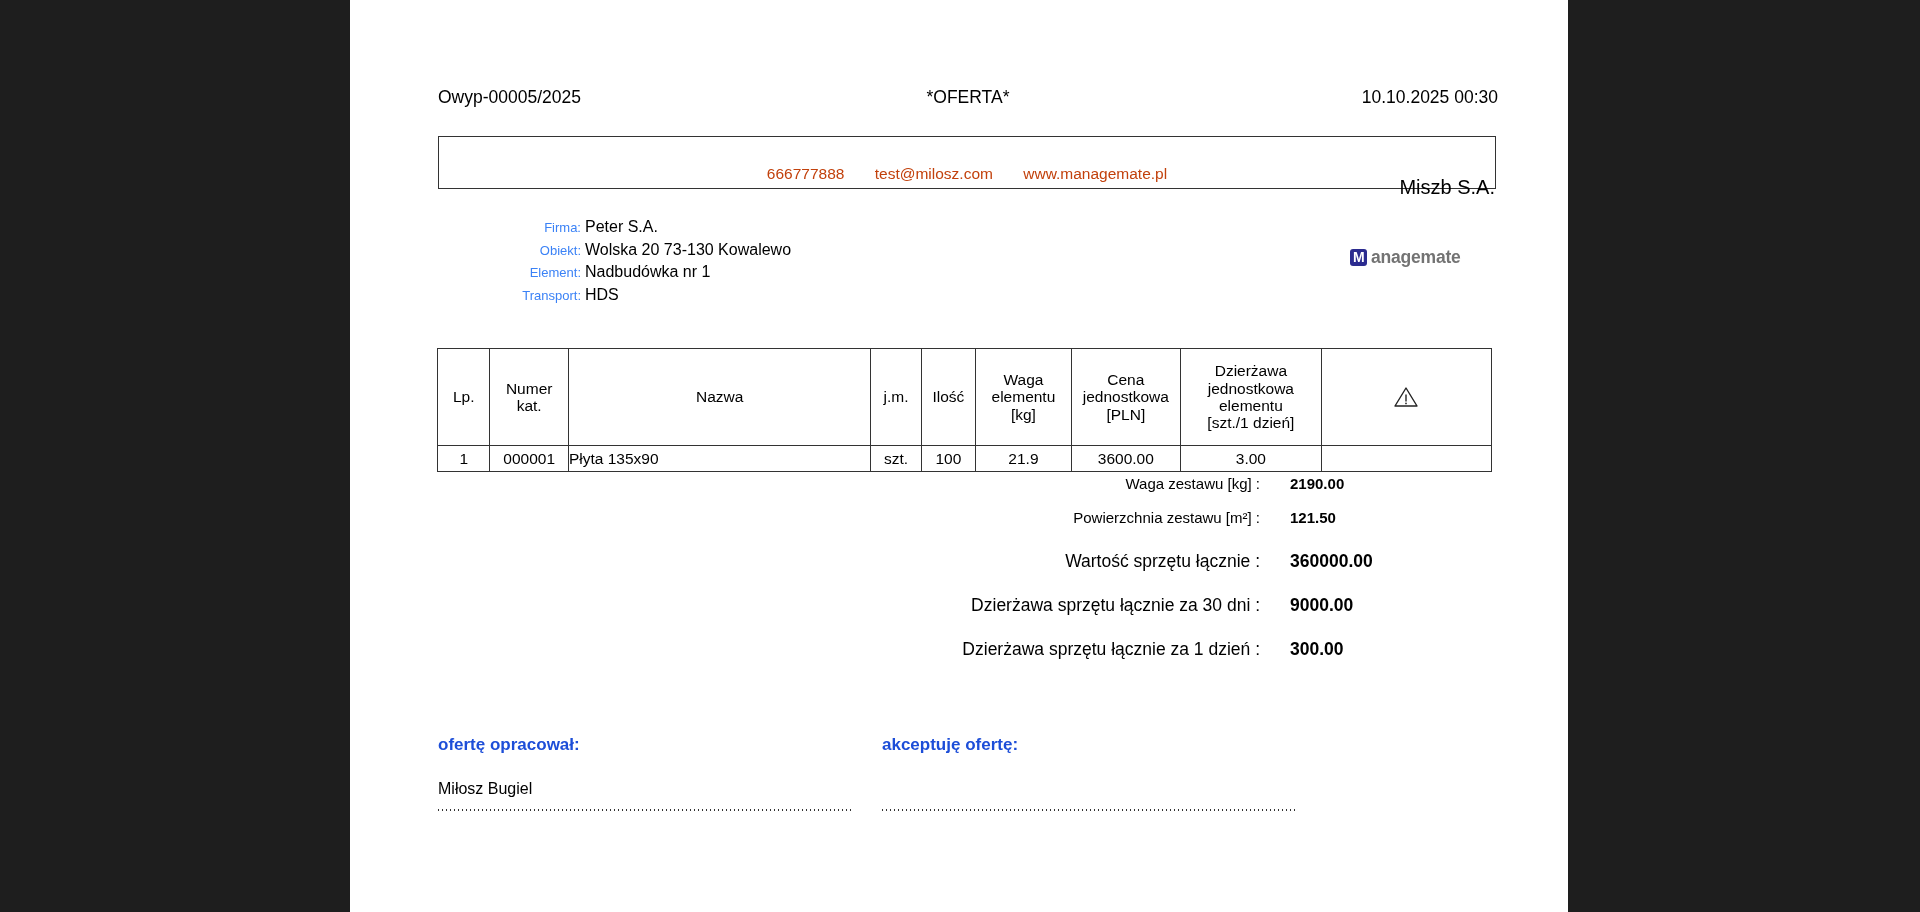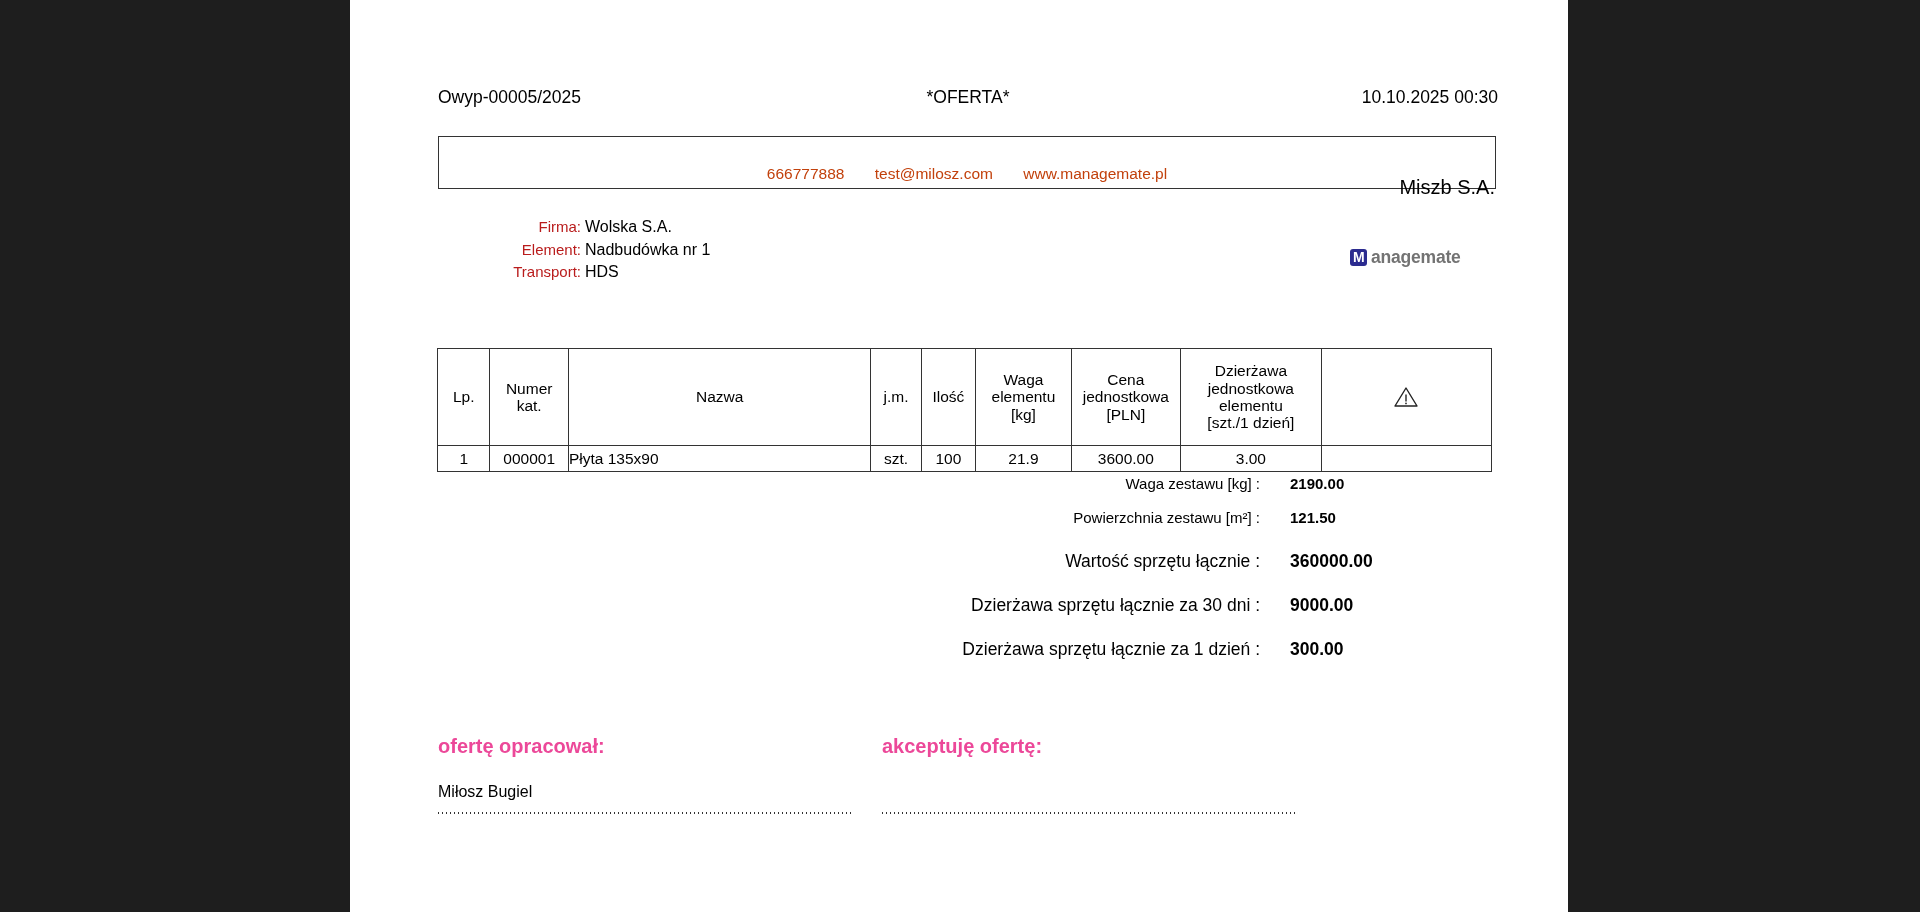--- a/index.html
+++ b/index.html
@@ -86,22 +86,22 @@
     width: 620px;
   }
   .meta-row {
     display: flex;
     align-items: baseline;
     height: 22.5px;
   }
   .meta-label {
     width: 143px;
     text-align: right;
-    font-size: 15px;
-    color: #b91c1c;
+    font-size: 13px;
+    color: #3b82f6;
     padding-right: 4px;
     white-space: nowrap;
   }
   .meta-value {
     font-size: 16px;
     color: #000;
     white-space: nowrap;
   }
 
   
@@ -227,23 +227,23 @@
     height: 110px;
   }
   .sig-col {
     position: absolute;
     top: 0;
     width: 414px;
   }
   .sig-col.left  { left: 0; }
   .sig-col.right { left: 444px; }
   .sig-title {
-    font-size: 20px;
+    font-size: 17px;
     font-weight: bold;
-    color: #ec4899;
+    color: #1d4ed8;
     white-space: nowrap;
   }
   .sig-name {
     margin-top: 25px;
     font-size: 16px;
     color: #000;
     height: 20px;
     white-space: nowrap;
   }
   .sig-line {
@@ -277,21 +277,25 @@
       <div class="company-contacts">
         <span>666777888</span>
         <span>test@milosz.com</span>
         <span>www.managemate.pl</span>
       </div>
     </div>
 
     <div class="meta-block">
       <div class="meta-row">
         <div class="meta-label">Firma:</div>
-        <div class="meta-value">Wolska S.A.</div>
+        <div class="meta-value">Peter S.A.</div>
+      </div>
+      <div class="meta-row">
+        <div class="meta-label">Obiekt:</div>
+        <div class="meta-value">Wolska 20 73-130 Kowalewo</div>
       </div>
       <div class="meta-row">
         <div class="meta-label">Element:</div>
         <div class="meta-value">Nadbudówka nr 1</div>
       </div>
       <div class="meta-row">
         <div class="meta-label">Transport:</div>
         <div class="meta-value">HDS</div>
       </div>
     </div>

